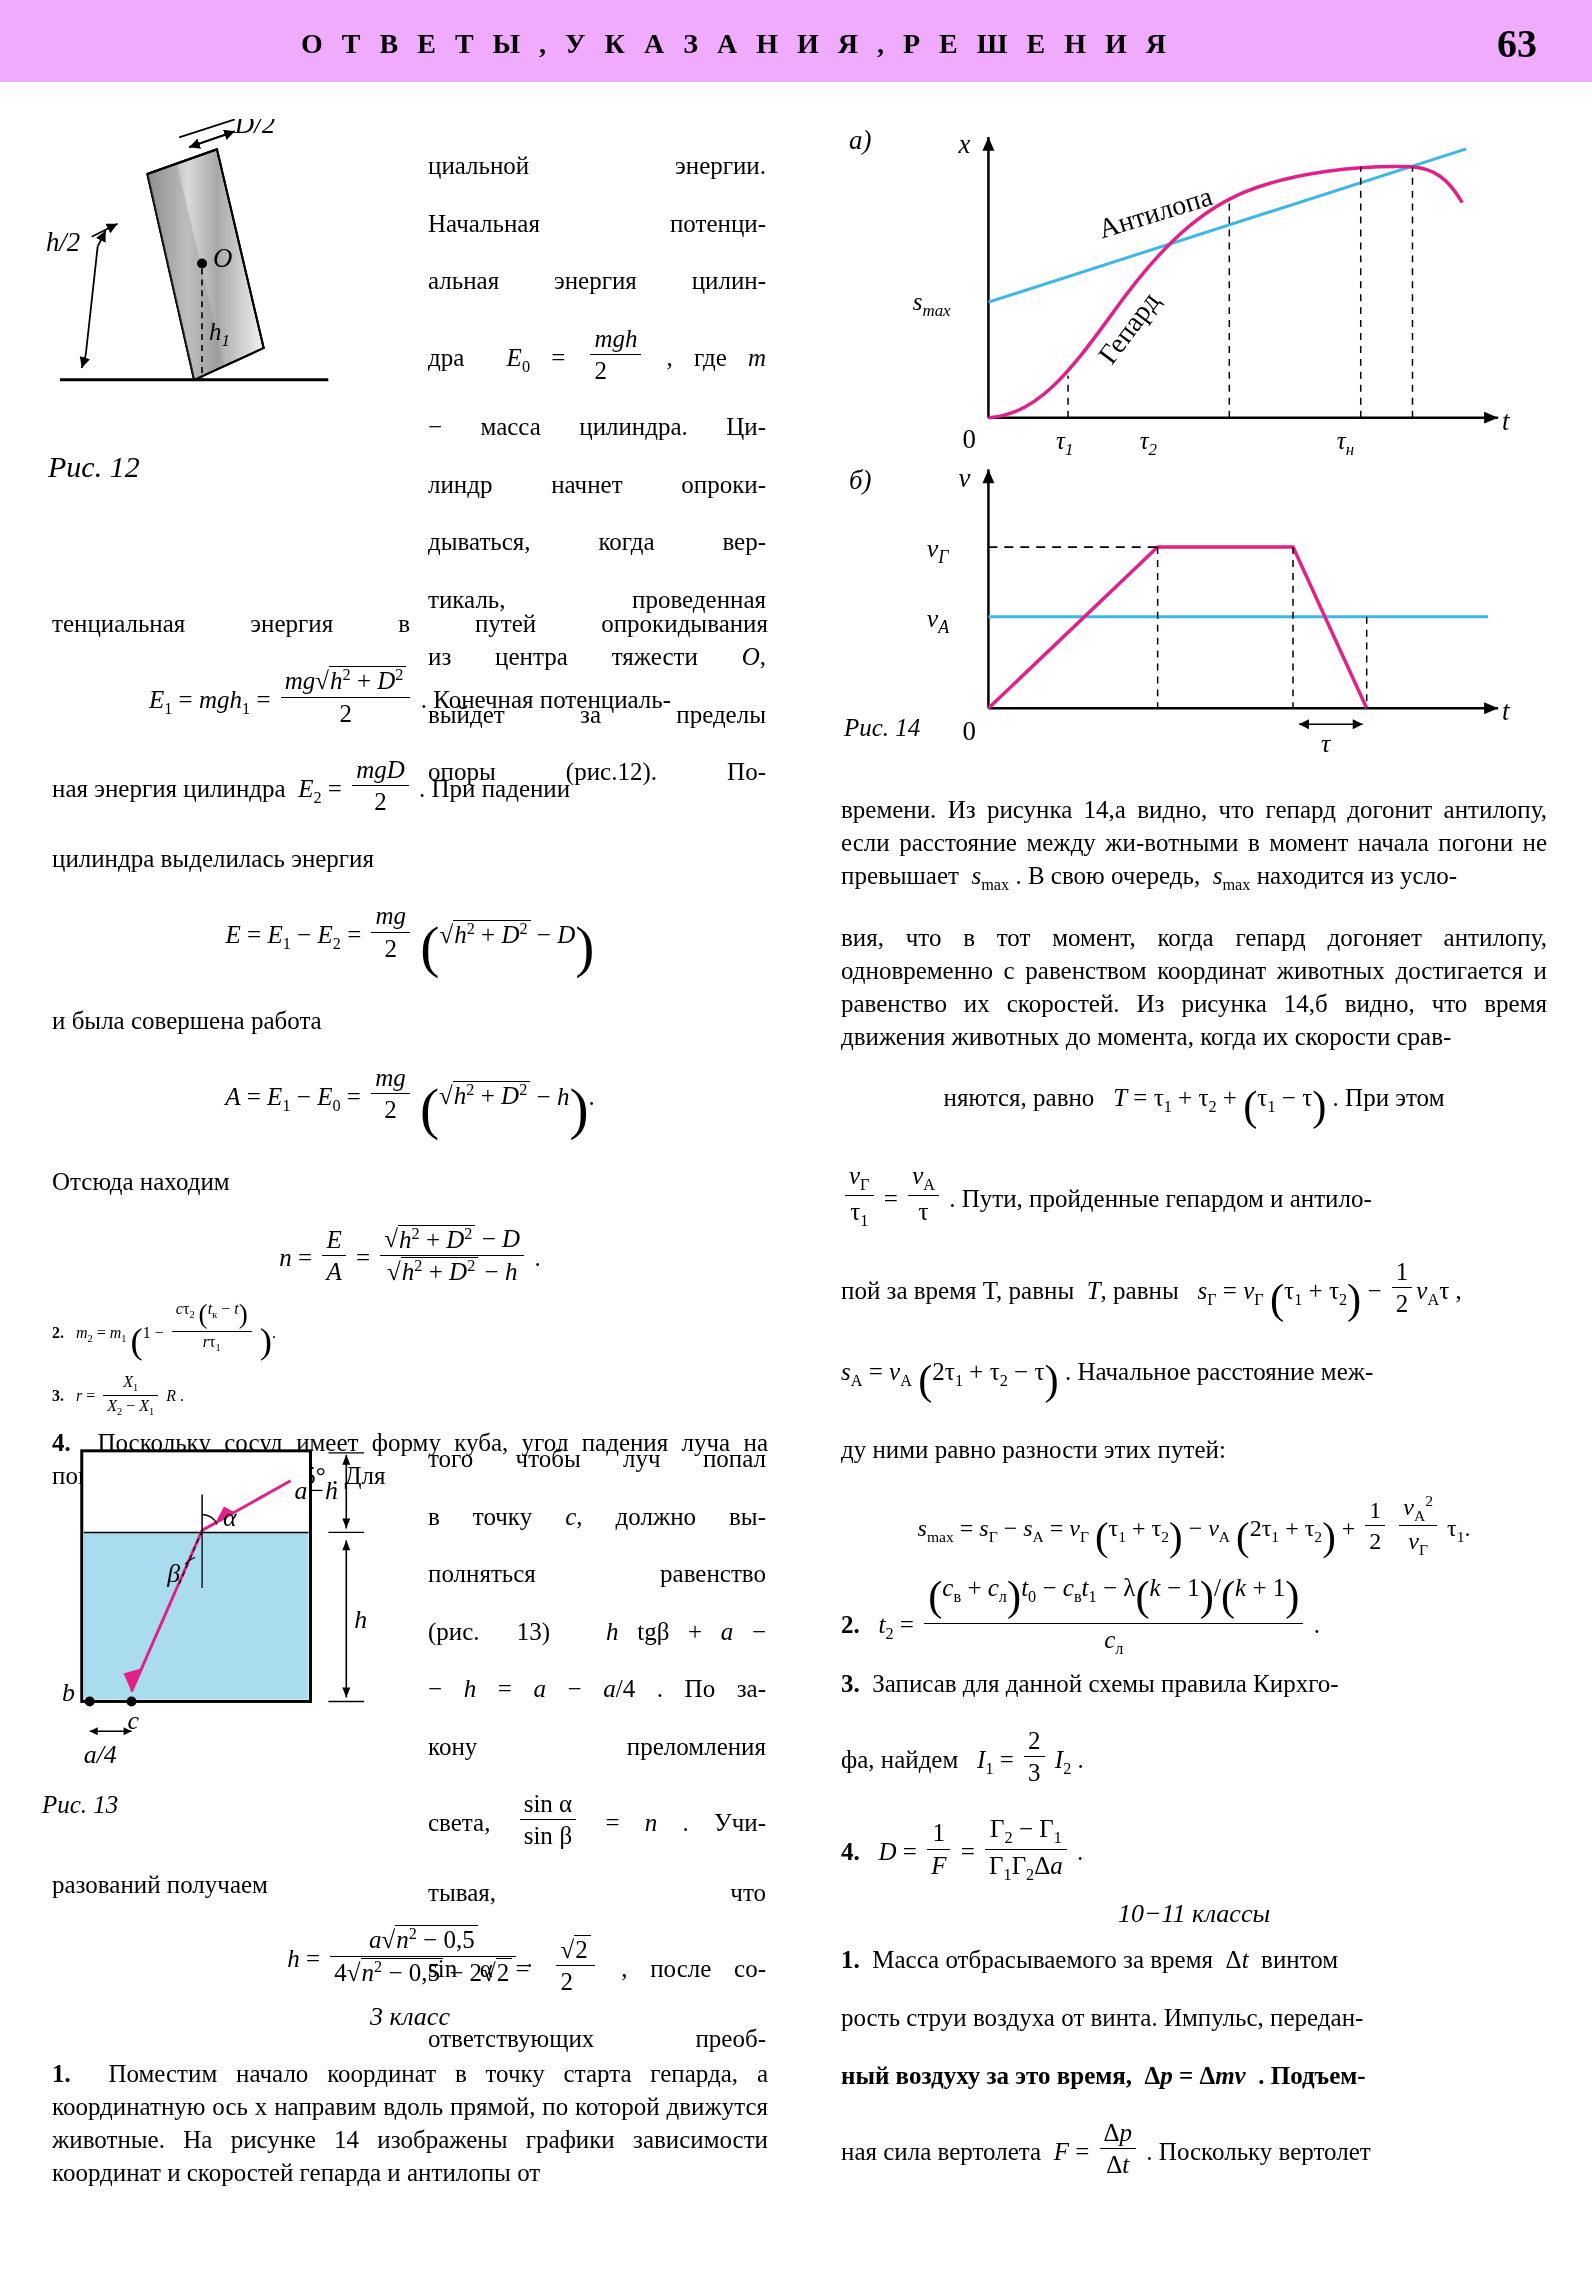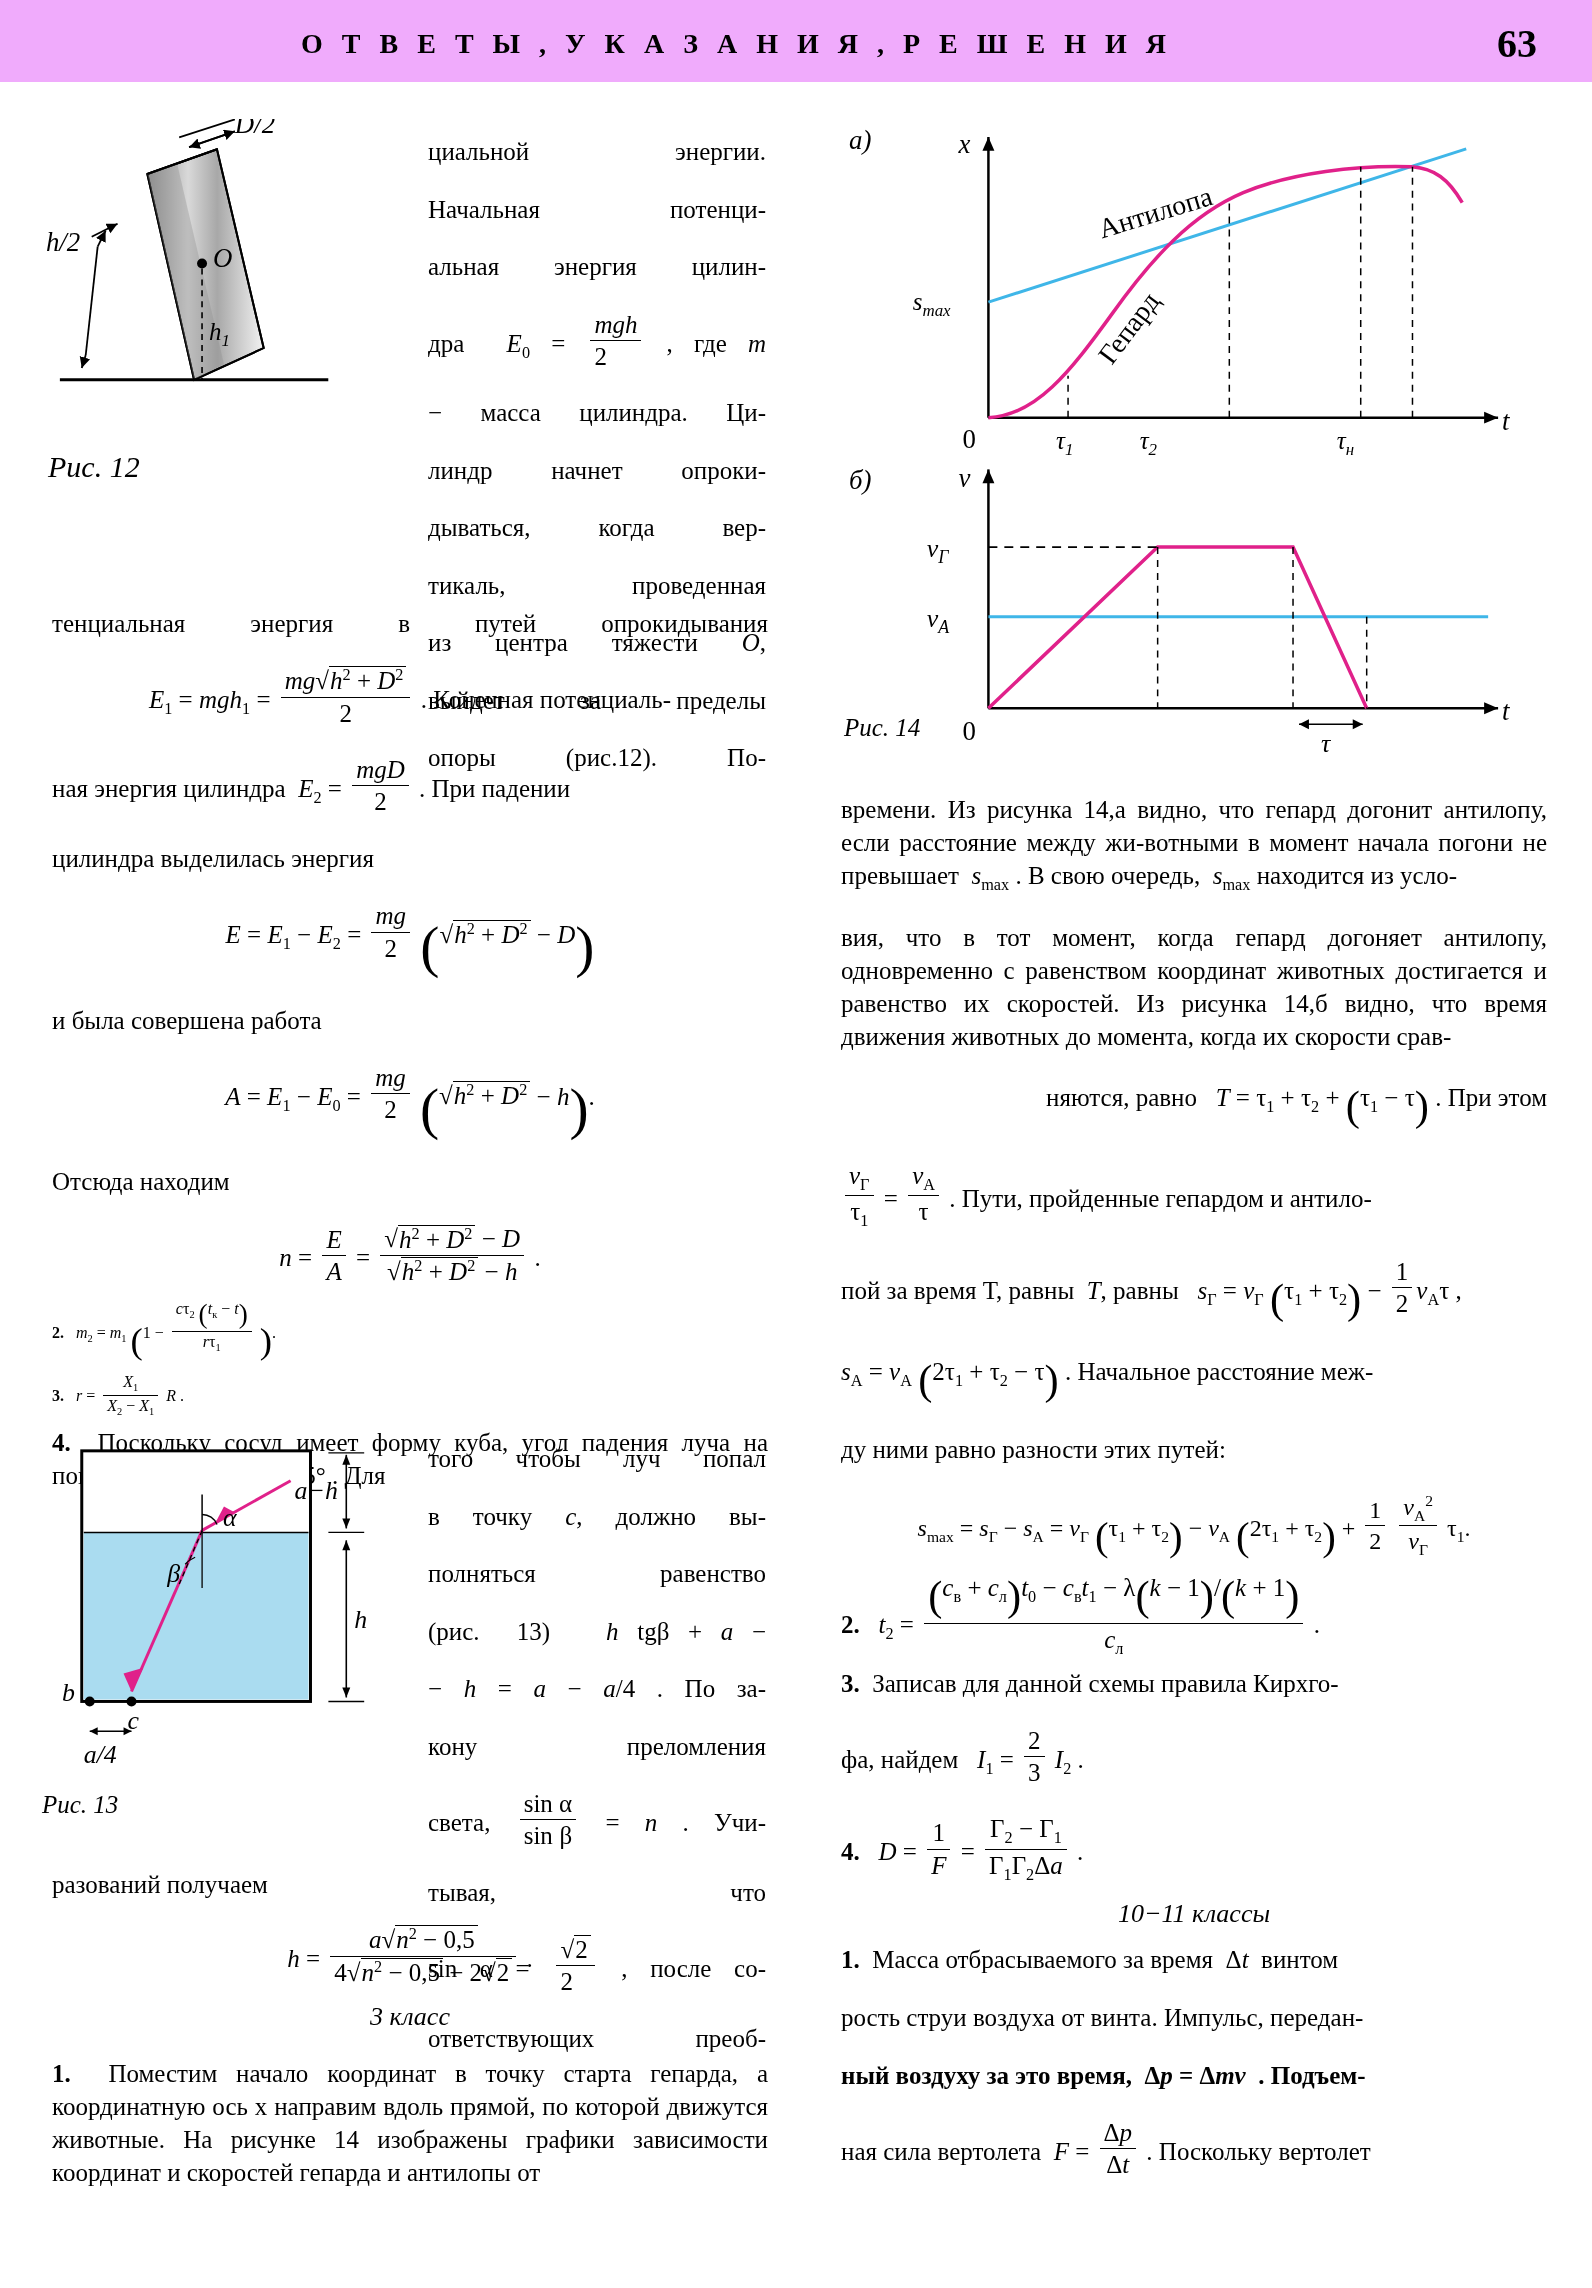--- a/index.html
+++ b/index.html
@@ -53,21 +53,21 @@
   .fig12-cap{position:absolute;left:48px;top:418px;font-style:italic;font-size:30px;margin-top:32px;}
 
   
   .fig13{position:absolute;left:40px;top:1403px;width:358px;height:398px;}
   .fig13-cap{position:absolute;left:42px;top:1791px;font-style:italic;font-size:25px;}
 
   
   .fig14{position:absolute;left:841px;top:119px;width:697px;height:647px;}
   .fig14-cap{position:absolute;left:844px;top:714px;font-style:italic;font-size:25px;}
 
-  .flow-left{position:absolute;left:428px;top:111px;width:338px;}
+  .flow-left{position:absolute;left:428px;top:125px;width:338px;}
   .flow-left p{font-size:25px;line-height:1.30;text-align:justify;text-align-last:justify;}
   .left-wide{position:absolute;left:52px;top:582px;width:716px;}
   .left-wide p{font-size:25px;line-height:1.32;text-align:justify;}
 
   .flow-13{position:absolute;left:428px;top:1418px;width:338px;}
   .flow-13 p{font-size:25px;line-height:1.30;text-align:justify;text-align-last:justify;}
 
   .left-bottom{position:absolute;left:52px;top:1846px;width:716px;}
   .right-flow{position:absolute;left:841px;top:786px;width:706px;}
   .right-flow p{font-size:25px;line-height:1.32;text-align:justify;margin-top:7px;}
@@ -370,21 +370,21 @@
   </div>
   <div class="fig14-cap">Рис. 14</div>
 
   <div class="right-flow">
     <p>
       <span>времени.  Из  рисунка  14,а  видно,  что  гепард догонит антилопу, если расстояние между жи-вотными в момент начала погони не превышает</span>
       &nbsp;<span class="math">s</span><sub>max</sub>&nbsp;<span>. В свою очередь,</span>
       &nbsp;<span class="math">s</span><sub>max</sub>&nbsp;<span>находится из усло-</span>
     </p>
     <p>вия, что в тот момент, когда гепард догоняет антилопу, одновременно с равенством координат животных достигается и равенство их скоростей. Из  рисунка  14,б  видно,  что  время  движения животных до момента, когда их скорости срав-</p>
-    <p style="text-align:right;">
+    <p style="text-align:center;">
       <span>няются,  равно</span>
       &nbsp;&nbsp;<span class="math">T</span> = τ<sub>1</sub> + τ<sub>2</sub> + <span class="bigparen">(</span>τ<sub>1</sub> − τ<span class="bigparen">)</span>
       <span>. При  этом</span>
     </p>
     <p style="text-align:left;">
       <span class="frac"><span class="n"><span class="math">v</span><sub>Г</sub></span><span class="d">τ<sub>1</sub></span></span>
       =
       <span class="frac"><span class="n"><span class="math">v</span><sub>А</sub></span><span class="d">τ</span></span>
       <span>. Пути, пройденные гепардом и антило-</span>
     </p>

